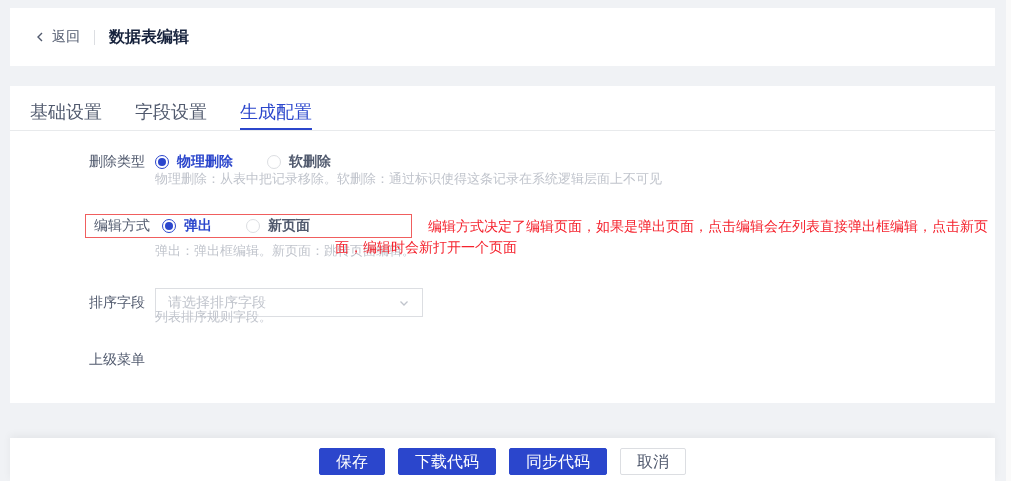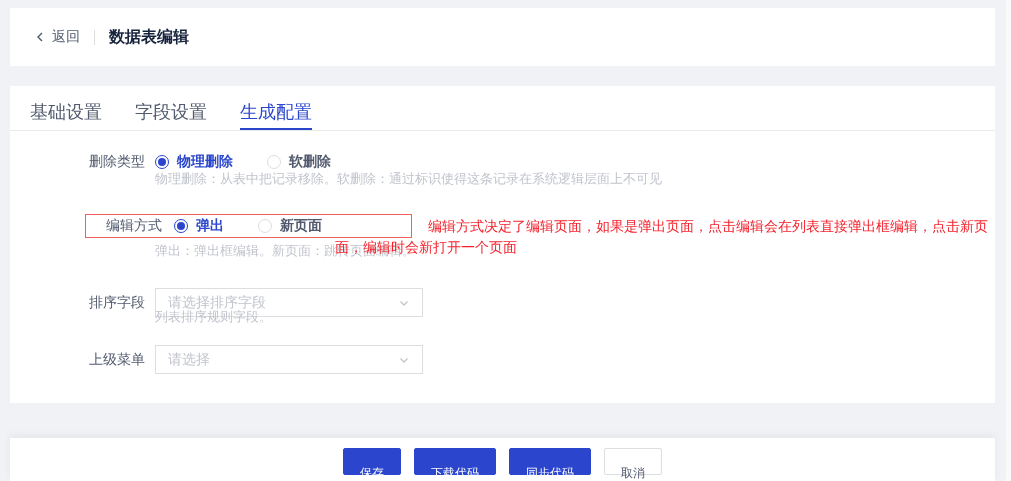--- a/index.html
+++ b/index.html
@@ -36,31 +36,31 @@
   .form-row{position:absolute;left:20px;display:flex;align-items:center;height:24px;}
   .form-label{width:115px;text-align:right;margin-right:10px;color:#515a6e;flex:none;}
   .form-help{position:absolute;left:145px;font-size:13px;color:#c0c4cc;white-space:nowrap;}
 
   .radio-option{display:flex;align-items:center;margin-right:34px;cursor:pointer;font-weight:bold;}
   .radio-circle{width:14px;height:14px;border-radius:50%;border:1px solid #dcdee2;background:#fff;margin-right:8px;position:relative;flex:none;}
   .radio-option.selected .radio-circle{border-color:var(--accent);}
   .radio-option.selected .radio-circle::after{content:"";position:absolute;left:2px;top:2px;width:8px;height:8px;border-radius:50%;background:var(--accent);}
   .radio-option.selected .radio-label{color:var(--accent);}
 
-  .highlight-box{position:absolute;left:75px;top:128px;width:327px;height:24px;border:1px solid var(--danger-border);display:flex;align-items:center;padding-left:16px;}
+  .highlight-box{position:absolute;left:75px;top:128px;width:327px;height:24px;border:1px solid var(--danger-border);display:flex;align-items:center;padding-left:4px;}
   .highlight-box .form-label{width:60px;margin-right:12px;}
   .annotation{position:absolute;left:325px;top:130px;width:678px;color:var(--danger);font-size:14px;line-height:21px;text-indent:93px;}
 
   .select-box{width:268px;height:29px;border:1px solid #dcdee2;border-radius:0;background:#fff;display:flex;align-items:center;padding:0 12px;cursor:pointer;}
   .select-placeholder{flex:1;color:#c0c4cc;font-size:14px;white-space:nowrap;overflow:hidden;}
   .select-box .chev{display:inline-flex;flex:none;}
 
   
   .footer-card{left:10px;top:438px;width:985px;height:43px;box-shadow:0 -3px 8px rgba(0,0,0,0.05);display:flex;justify-content:center;align-items:flex-start;padding-top:10px;gap:13px;}
-  .btn{height:27px;padding:12px 16px;border-radius:2px;font-size:12px;line-height:25px;cursor:pointer;border:1px solid transparent;font-family:inherit;}
+  .btn{height:27px;padding:0 16px;border-radius:2px;font-size:16px;line-height:25px;cursor:pointer;border:1px solid transparent;font-family:inherit;}
   .btn.primary{background:var(--accent);border-color:var(--accent);color:#fff;}
   .btn.default{background:#fff;border-color:#dcdee2;color:#515a6e;}
 
   .scrollbar-track{position:absolute;right:0;top:0;width:5px;height:481px;background:#fafafa;}
 </style>
 </head>
 <body>
 
 <div class="page">
 
@@ -120,28 +120,20 @@
           <svg width="12" height="12" viewBox="0 0 12 12">
               <polyline points="2.5,4.5 6,8 9.5,4.5" fill="none" stroke="#c0c4cc" stroke-width="1.3"></polyline>
             </svg>
         </span>
       </div>
     </div>
     <div class="form-help" style="top:222px;">列表排序规则字段。</div>
 
     <div class="form-row" style="top:259px;height:29px;">
       <div class="form-label">上级菜单</div>
-      <div class="select-box">
-        <span class="select-placeholder">请选择</span>
-        <span class="chev">
-          <svg width="12" height="12" viewBox="0 0 12 12">
-              <polyline points="2.5,4.5 6,8 9.5,4.5" fill="none" stroke="#c0c4cc" stroke-width="1.3"></polyline>
-            </svg>
-        </span>
-      </div>
     </div>
 
   </div>
 
   <div class="card footer-card">
     <button class="btn primary">保存</button>
     <button class="btn primary">下载代码</button>
     <button class="btn primary">同步代码</button>
     <button class="btn default">取消</button>
   </div>

